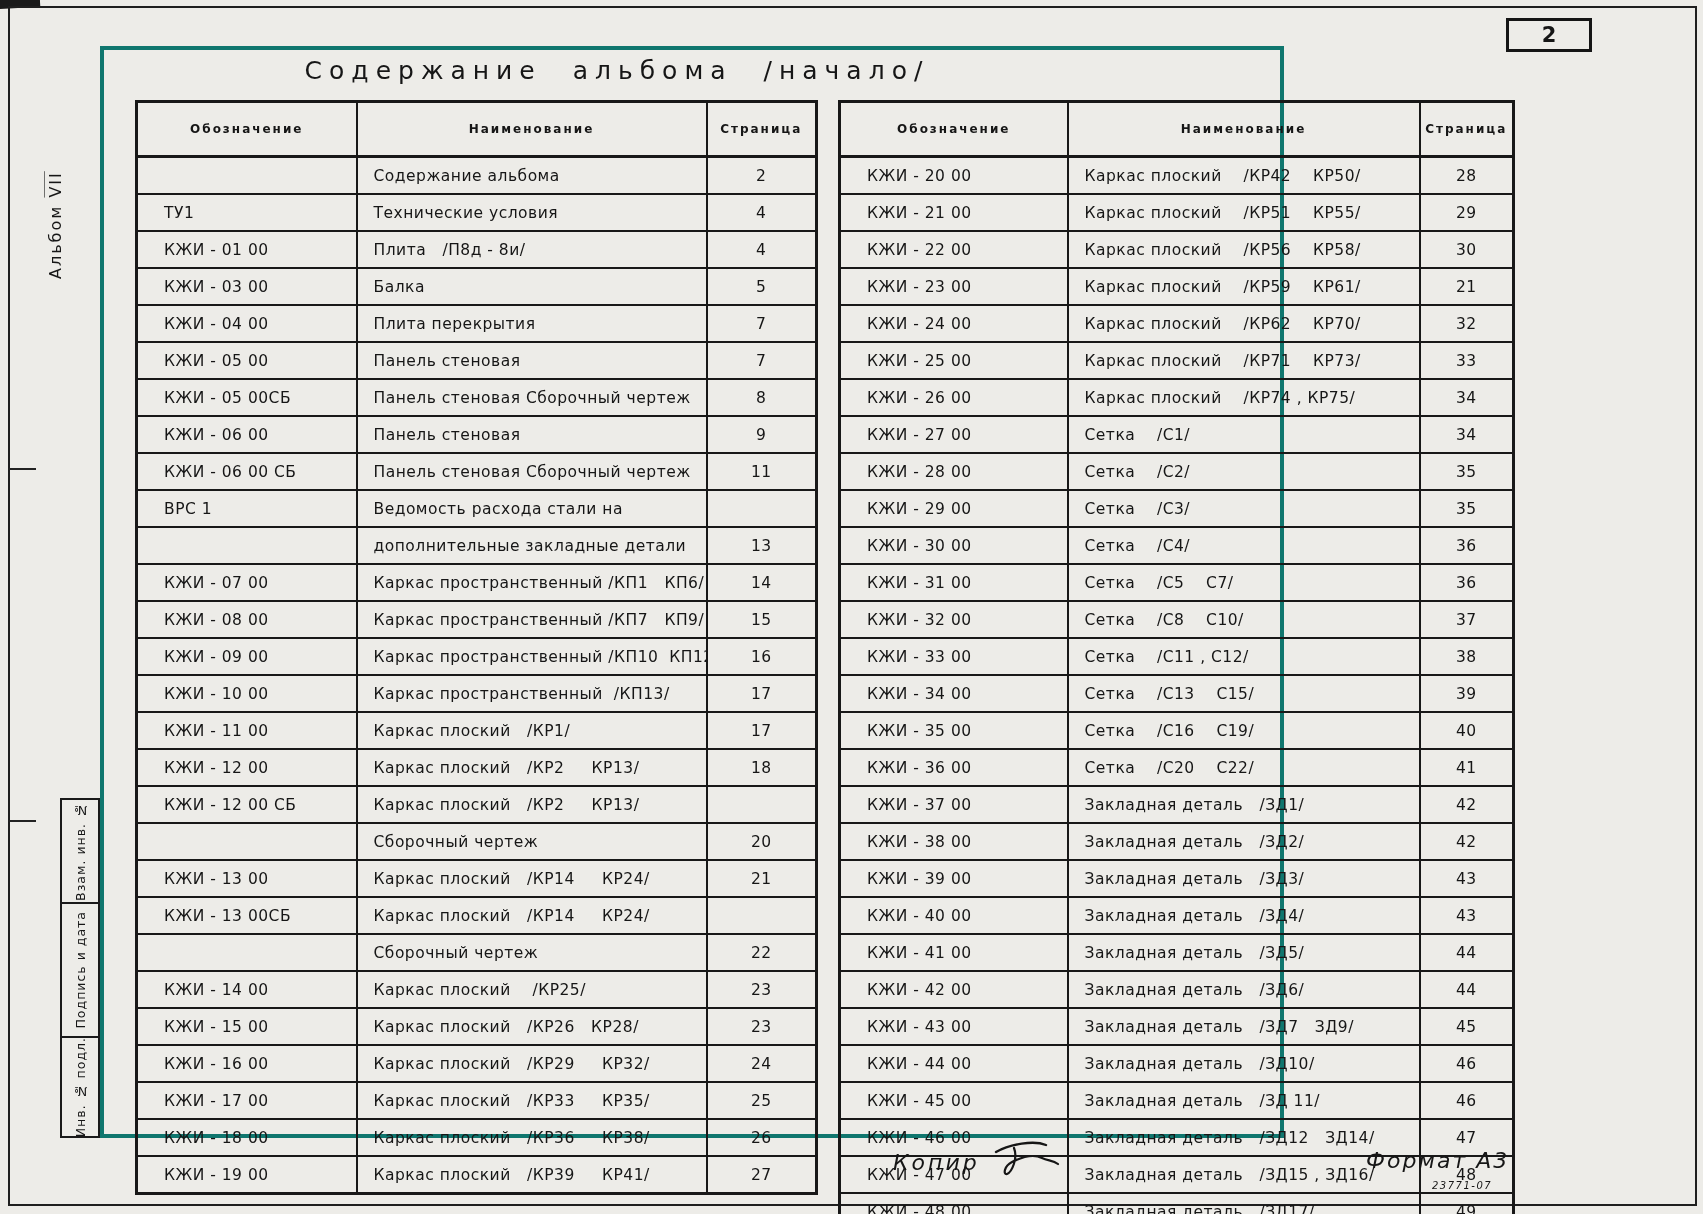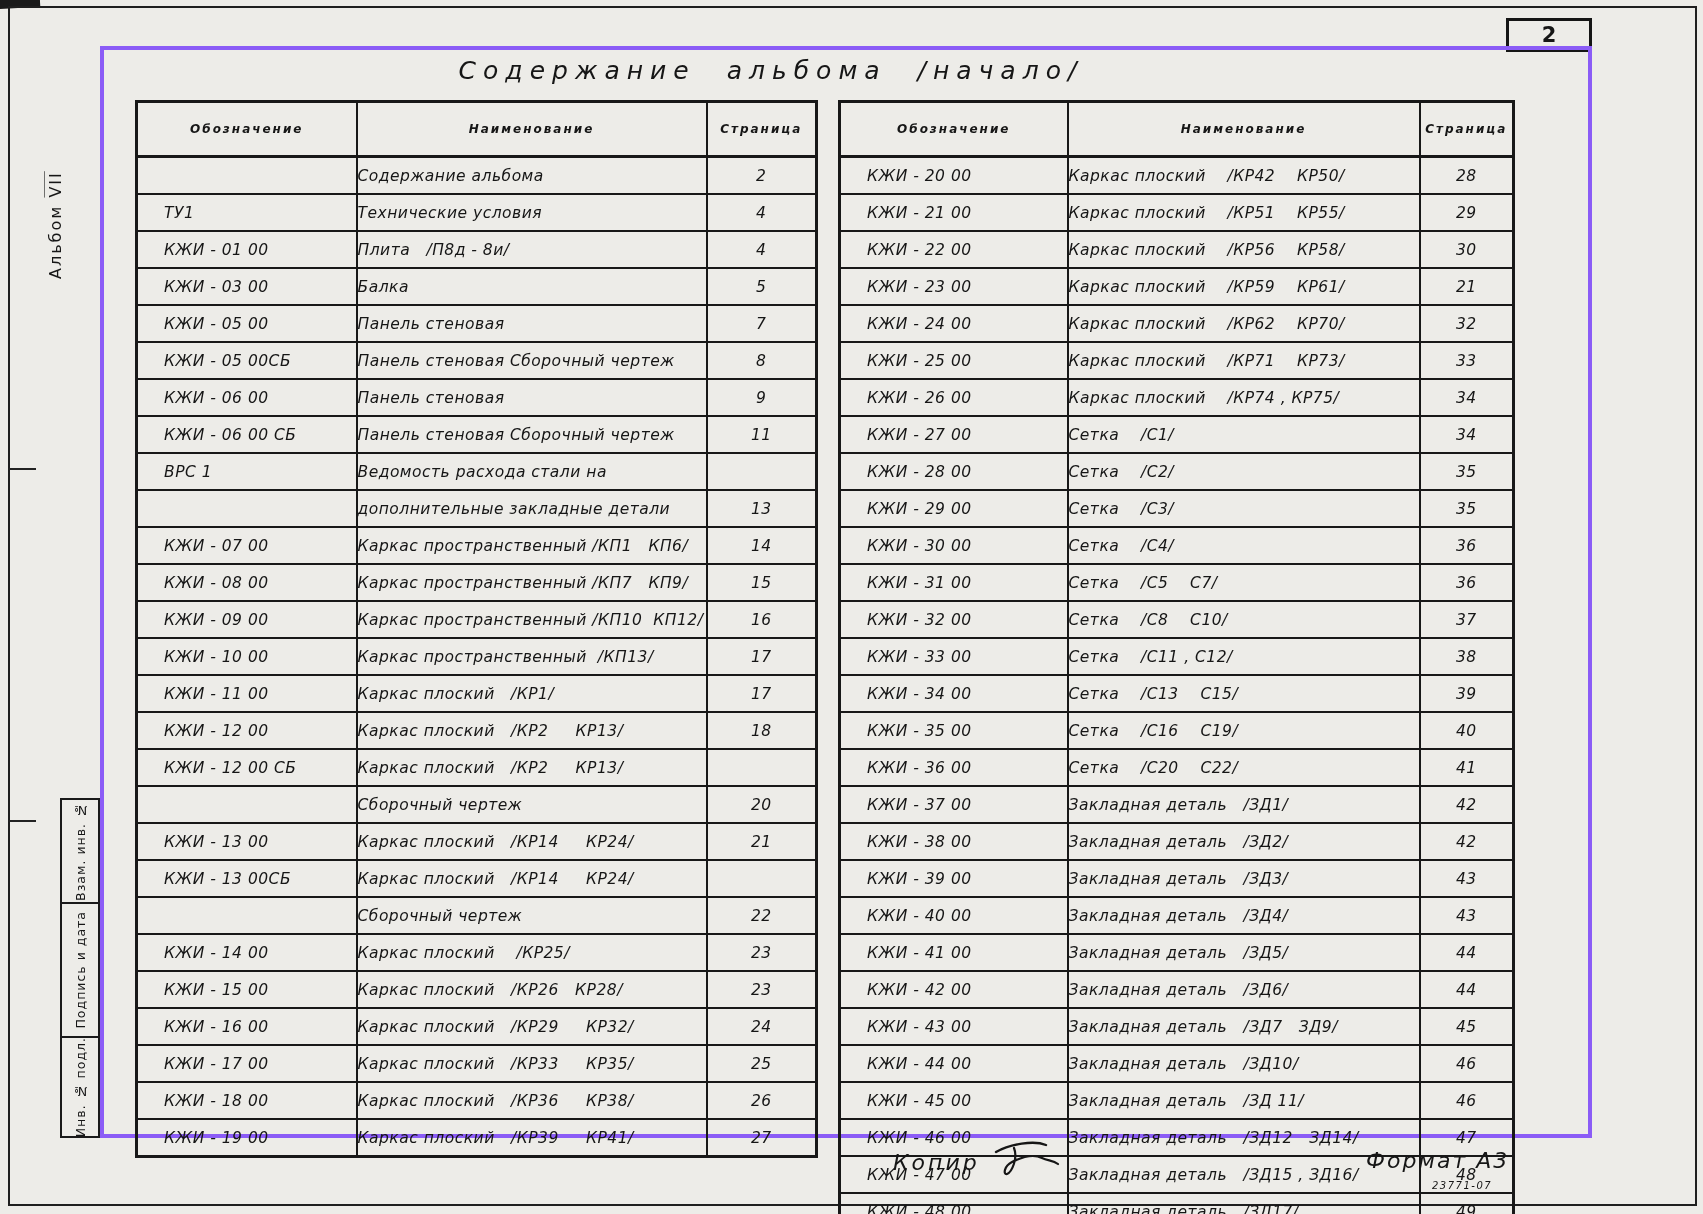--- a/index.html
+++ b/index.html
@@ -8,21 +8,21 @@
     background:#edece8;color:#161616;
     font-family:"DejaVu Sans","Liberation Sans",sans-serif;
     overflow:hidden;
   }
   .scan-artifact{position:absolute;left:-6px;top:-4px;width:46px;height:12px;background:#1a1a1a;transform:rotate(-3deg);}
   .outer-border{position:absolute;left:8px;top:6px;width:1685px;height:1196px;border:2px solid #1f1f1f;}
   .margin-tick{position:absolute;left:8px;width:28px;height:0;border-top:2px solid #222;}
   .tick1{top:468px;}
   .tick2{top:820px;}
 
-  .main-frame{position:absolute;left:100px;top:46px;width:1492px;height:1092px;border:4px solid #8b5cf6;box-sizing:border-box;font-style:italic;}
+  .main-frame{position:absolute;left:100px;top:46px;width:1184px;height:1092px;border:4px solid #0f766e;box-sizing:border-box;}
 
   .sheet-box{
     position:absolute;left:1506px;top:18px;width:86px;height:34px;box-sizing:border-box;
     border:3px solid #151515;display:flex;align-items:center;justify-content:center;
     font-size:21px;font-weight:bold;background:#edece8;
   }
 
   .page-title{
     position:absolute;left:0;right:150px;top:6px;text-align:center;
     font-size:25px;letter-spacing:7px;word-spacing:16px;white-space:pre;
@@ -52,21 +52,21 @@
   .toc-table{border-width:3px;}
   .toc-table th{
     height:50px;font-size:12px;font-weight:bold;letter-spacing:2px;
     text-align:center;vertical-align:middle;border-bottom-width:3px;
   }
   .toc-table td{
     height:33px;font-size:15.5px;letter-spacing:0.5px;vertical-align:middle;
     white-space:pre;overflow:hidden;
   }
   td.c-des{padding-left:26px;}
-  td.c-name{padding-left:0;}
+  td.c-name{padding-left:16px;}
   td.c-page{text-align:center;padding:0 4px;}
   .toc-left  col.w-des{width:220px;} .toc-left  col.w-name{width:350px;} .toc-left  col.w-page{width:110px;}
   .toc-right col.w-des{width:228px;} .toc-right col.w-name{width:352px;} .toc-right col.w-page{width:94px;}
 
   
   .kopir-label{position:absolute;left:893px;top:1150px;font-size:22px;font-style:italic;letter-spacing:3px;}
   .kopir-sign{position:absolute;left:990px;top:1138px;}
   .format-label{position:absolute;left:1366px;top:1148px;font-size:22px;font-style:italic;letter-spacing:2px;}
   .doc-number{position:absolute;left:1432px;top:1180px;font-size:10px;font-style:italic;letter-spacing:1.5px;}
 </style>
@@ -132,20 +132,25 @@
           <td class="c-page">4</td>
         </tr>
 
         <tr>
           <td class="c-des">КЖИ - 03 00</td>
           <td class="c-name">Балка</td>
           <td class="c-page">5</td>
         </tr>
 
 
+        <tr>
+          <td class="c-des">КЖИ - 04 00</td>
+          <td class="c-name">Плита перекрытия</td>
+          <td class="c-page">7</td>
+        </tr>
 
         <tr>
           <td class="c-des">КЖИ - 05 00</td>
           <td class="c-name">Панель стеновая</td>
           <td class="c-page">7</td>
         </tr>
 
         <tr>
           <td class="c-des">КЖИ - 05 00СБ</td>
           <td class="c-name">Панель стеновая Сборочный чертеж</td>

